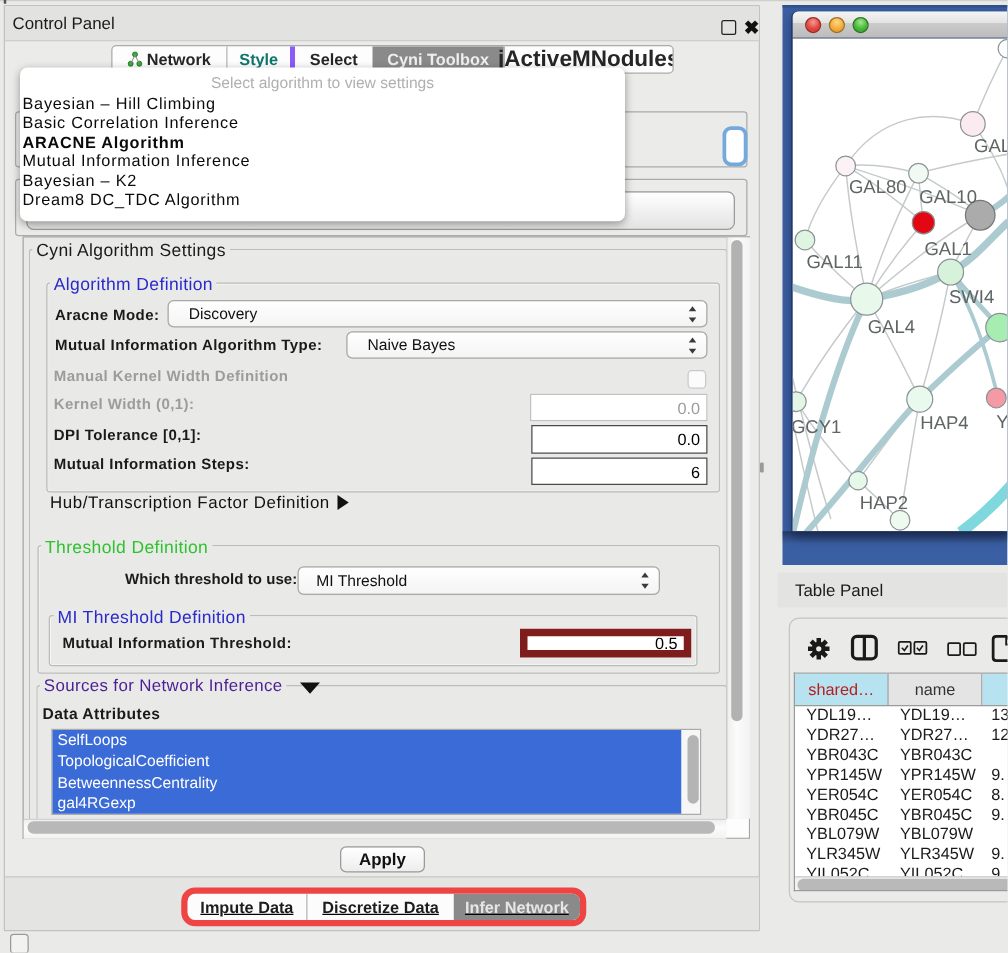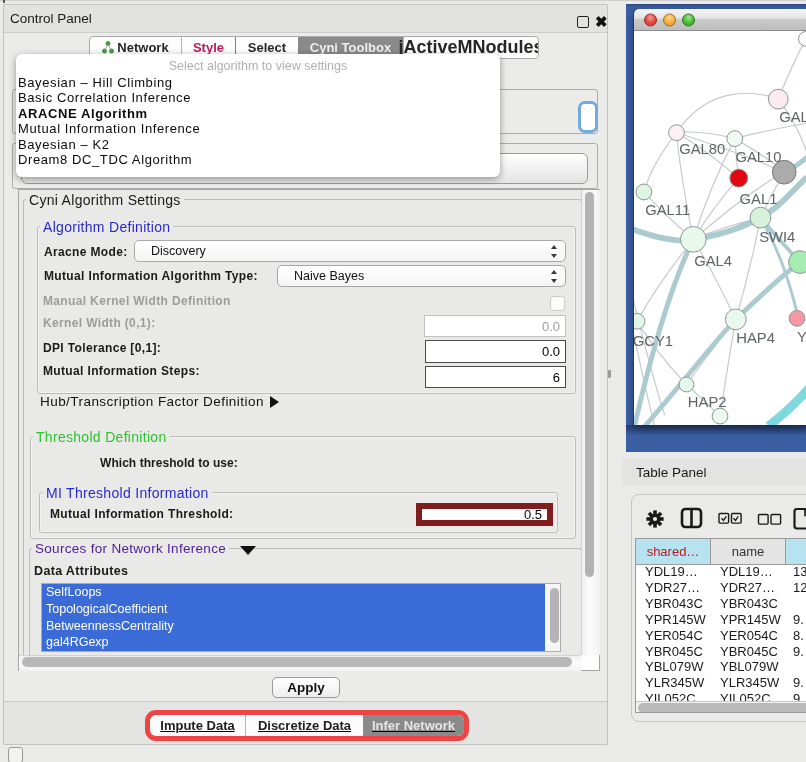--- a/index.html
+++ b/index.html
@@ -27,21 +27,21 @@
 
   <div class="abs" style="left:85px;top:31px;width:448px;height:21px;background:#FDFDFD;border:1px solid #ABABAB;border-radius:4px;display:flex;overflow:hidden;">
     <div style="width:92px;display:flex;align-items:center;justify-content:center;font-size:13px;font-weight:bold;color:#262626;border-right:1px solid #B5B5B5;box-sizing:border-box;">
       <svg width="12" height="13" viewBox="0 0 12 13" style="margin-right:3px;">
           <circle cx="6" cy="2.5" r="2" fill="#3AA83A" stroke="#1E7A1E" stroke-width="0.7"></circle>
           <circle cx="2.5" cy="10" r="2" fill="#3AA83A" stroke="#1E7A1E" stroke-width="0.7"></circle>
           <circle cx="9.5" cy="10" r="2" fill="#3AA83A" stroke="#1E7A1E" stroke-width="0.7"></circle>
           <path d="M6 3 L2.5 10 M6 3 L9.5 10" stroke="#888" stroke-width="0.8" fill="none"></path>
         </svg>
       Network</div>
-    <div style="width:54px;display:flex;align-items:center;justify-content:center;font-size:13px;font-weight:bold;color:#be185d;border-right:1px solid #8b5cf6;box-sizing:border-box;">Style</div>
+    <div style="width:54px;display:flex;align-items:center;justify-content:center;font-size:13px;font-weight:bold;color:#0f766e;border-right:4px solid #8b5cf6;box-sizing:border-box;">Style</div>
     <div style="width:62px;display:flex;align-items:center;justify-content:center;font-size:13px;font-weight:bold;color:#262626;box-sizing:border-box;">Select</div>
     <div style="width:105px;display:flex;align-items:center;justify-content:center;font-size:13px;font-weight:bold;color:#EFEFEF;background:#8A8A8A;box-sizing:border-box;">Cyni Toolbox</div>
     <div style="width:135px;display:flex;align-items:center;justify-content:center;font-size:18px;font-weight:bold;color:#262626;border-left:1px solid #B5B5B5;box-sizing:border-box;">jActiveMNodules</div>
   </div>
 
   <div class="abs" style="left:8px;top:84px;width:584px;height:43px;border:1px solid #ABABAB;border-radius:3px;"></div>
   <div class="abs" style="left:574px;top:96px;width:14px;height:26px;border:3px solid #74A9DE;border-radius:7px;background:#fff;"></div>
   <div class="abs" style="left:8px;top:138px;width:584px;height:44px;border:1px solid #ABABAB;border-radius:3px;"></div>
   <div class="abs" style="left:17px;top:148px;width:567px;height:31px;background:linear-gradient(#FFF,#E3E3E3);border:1px solid #9A9A9A;border-radius:6px;box-sizing:border-box;"></div>
 
@@ -73,23 +73,27 @@
     <div class="fld" style="left:406px;top:150px;width:141px;height:23px;border:1px solid #4A4A4A;color:#000;">0.0</div>
     <div class="lbl" style="left:24px;top:174px;">Mutual Information Steps:</div>
     <div class="fld" style="left:406px;top:176px;width:141px;height:22px;border:1px solid #4A4A4A;color:#000;">6</div>
 
     <div class="abs" style="left:21px;top:204px;font-size:13.5px;letter-spacing:0.45px;color:#111;">Hub/Transcription Factor Definition</div>
     <div class="abs" style="left:251px;top:206px;width:0;height:0;border-top:6px solid transparent;border-bottom:6px solid transparent;border-left:9px solid #111;"></div>
 
     <div class="gb" style="left:11px;top:246px;width:544px;height:101px;"></div>
     <div class="gbt" style="left:14px;top:239px;color:#2FC22F;">Threshold Definition</div>
     <div class="lbl" style="left:81px;top:266px;letter-spacing:0.05px;">Which threshold to use:</div>
+    <div class="combo" style="left:219px;top:263px;width:290px;height:23px;">
+        <div class="txt" style="left:14px;">MI Threshold</div>
+        <div class="stp"></div>
+      </div>
 
     <div class="gb" style="left:20px;top:302px;width:517px;height:39px;"></div>
-    <div class="gbt" style="left:24px;top:295px;color:#2A2ACC;">MI Threshold Information</div>
+    <div class="gbt" style="left:24px;top:295px;color:#2A2ACC;">MI Threshold Definition</div>
     <div class="lbl" style="left:31px;top:317px;">Mutual Information Threshold:</div>
     <div class="fld" style="left:397px;top:313px;width:137px;height:23px;border:6px solid #7f1d1d;color:#000;">0.5</div>
 
     <div class="abs" style="left:10px;top:358px;width:551px;height:107px;border:1px solid #BCBCBA;border-bottom:none;border-radius:3px 3px 0 0;"></div>
     <div class="gbt" style="left:13px;top:351px;color:#4c1d95;font-size:13.5px;letter-spacing:0.3px;">Sources for Network Inference</div>
     <div class="abs" style="left:221px;top:356px;width:0;height:0;border-left:8px solid transparent;border-right:8px solid transparent;border-top:9px solid #111;"></div>
     <div class="lbl" style="left:15px;top:374px;font-size:12.5px;">Data Attributes</div>
 
     <div class="abs" style="left:22px;top:393px;width:520px;height:69px;background:#F6F6F6;border:1px solid #ABABAB;box-sizing:border-box;">
       <div class="abs" style="left:0;top:0;width:503px;height:67px;background:#3B6BD6;color:#fff;font-size:12.5px;line-height:16.8px;padding-left:4px;box-sizing:border-box;overflow:hidden;">SelfLoops<br>TopologicalCoefficient<br>BetweennessCentrality<br>gal4RGexp</div>

